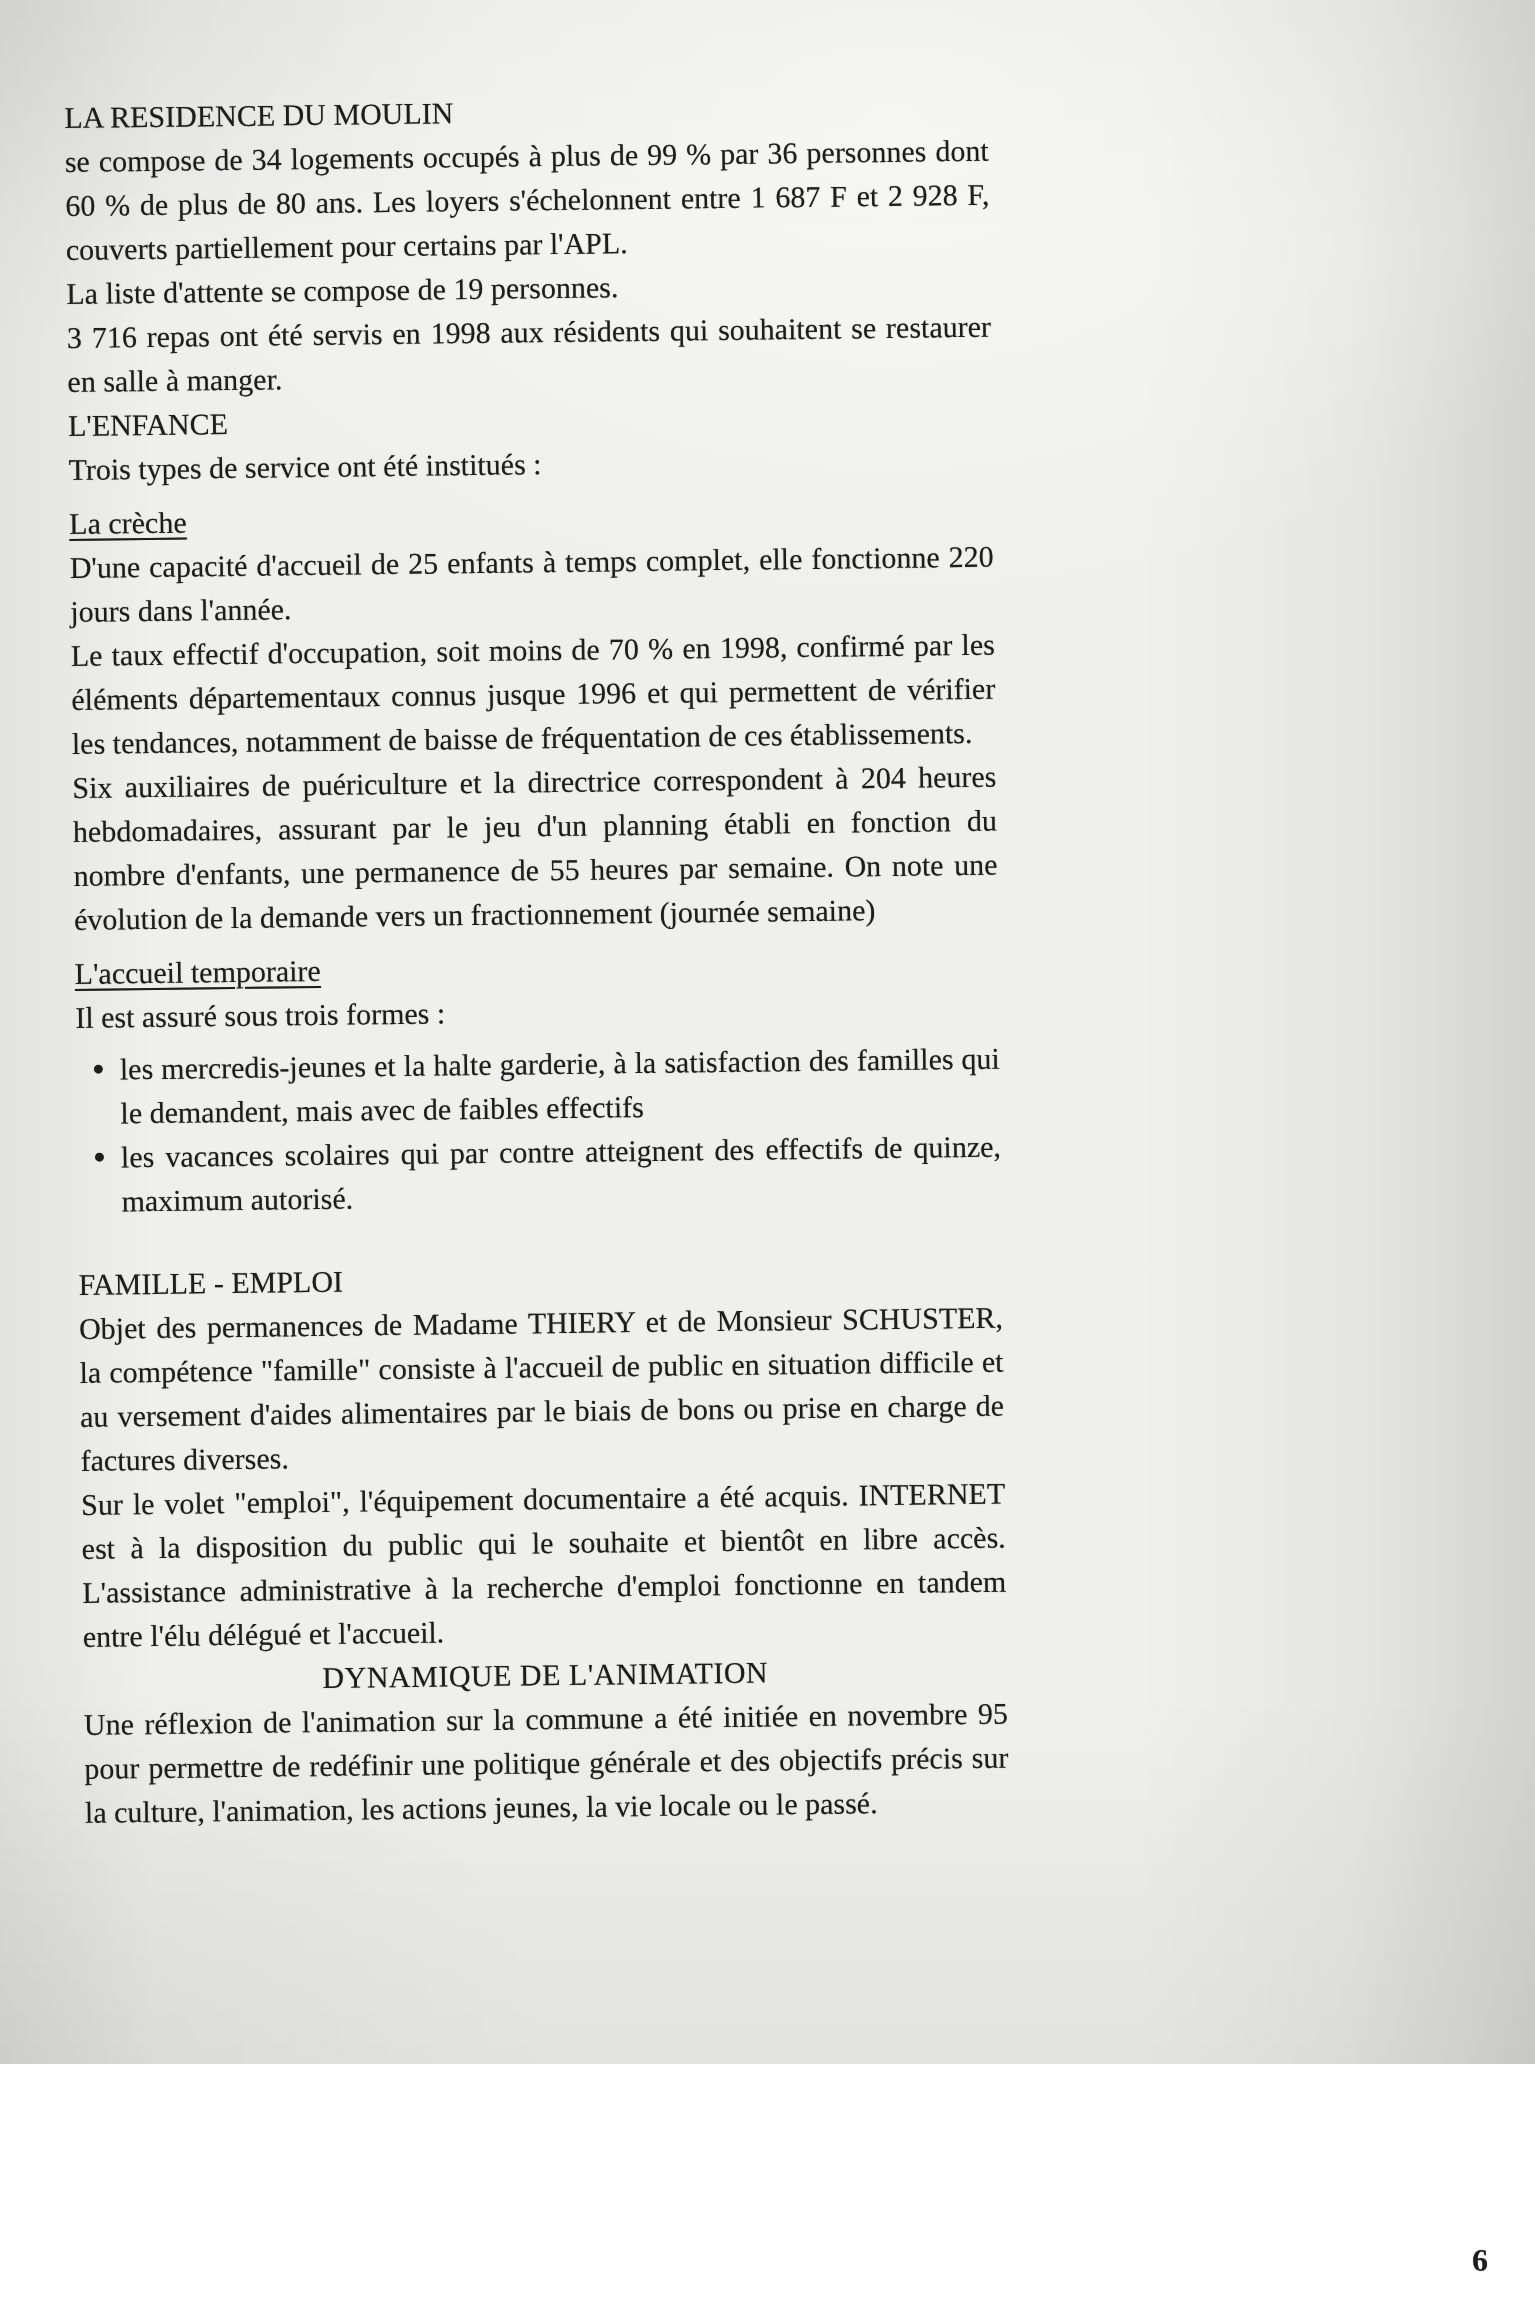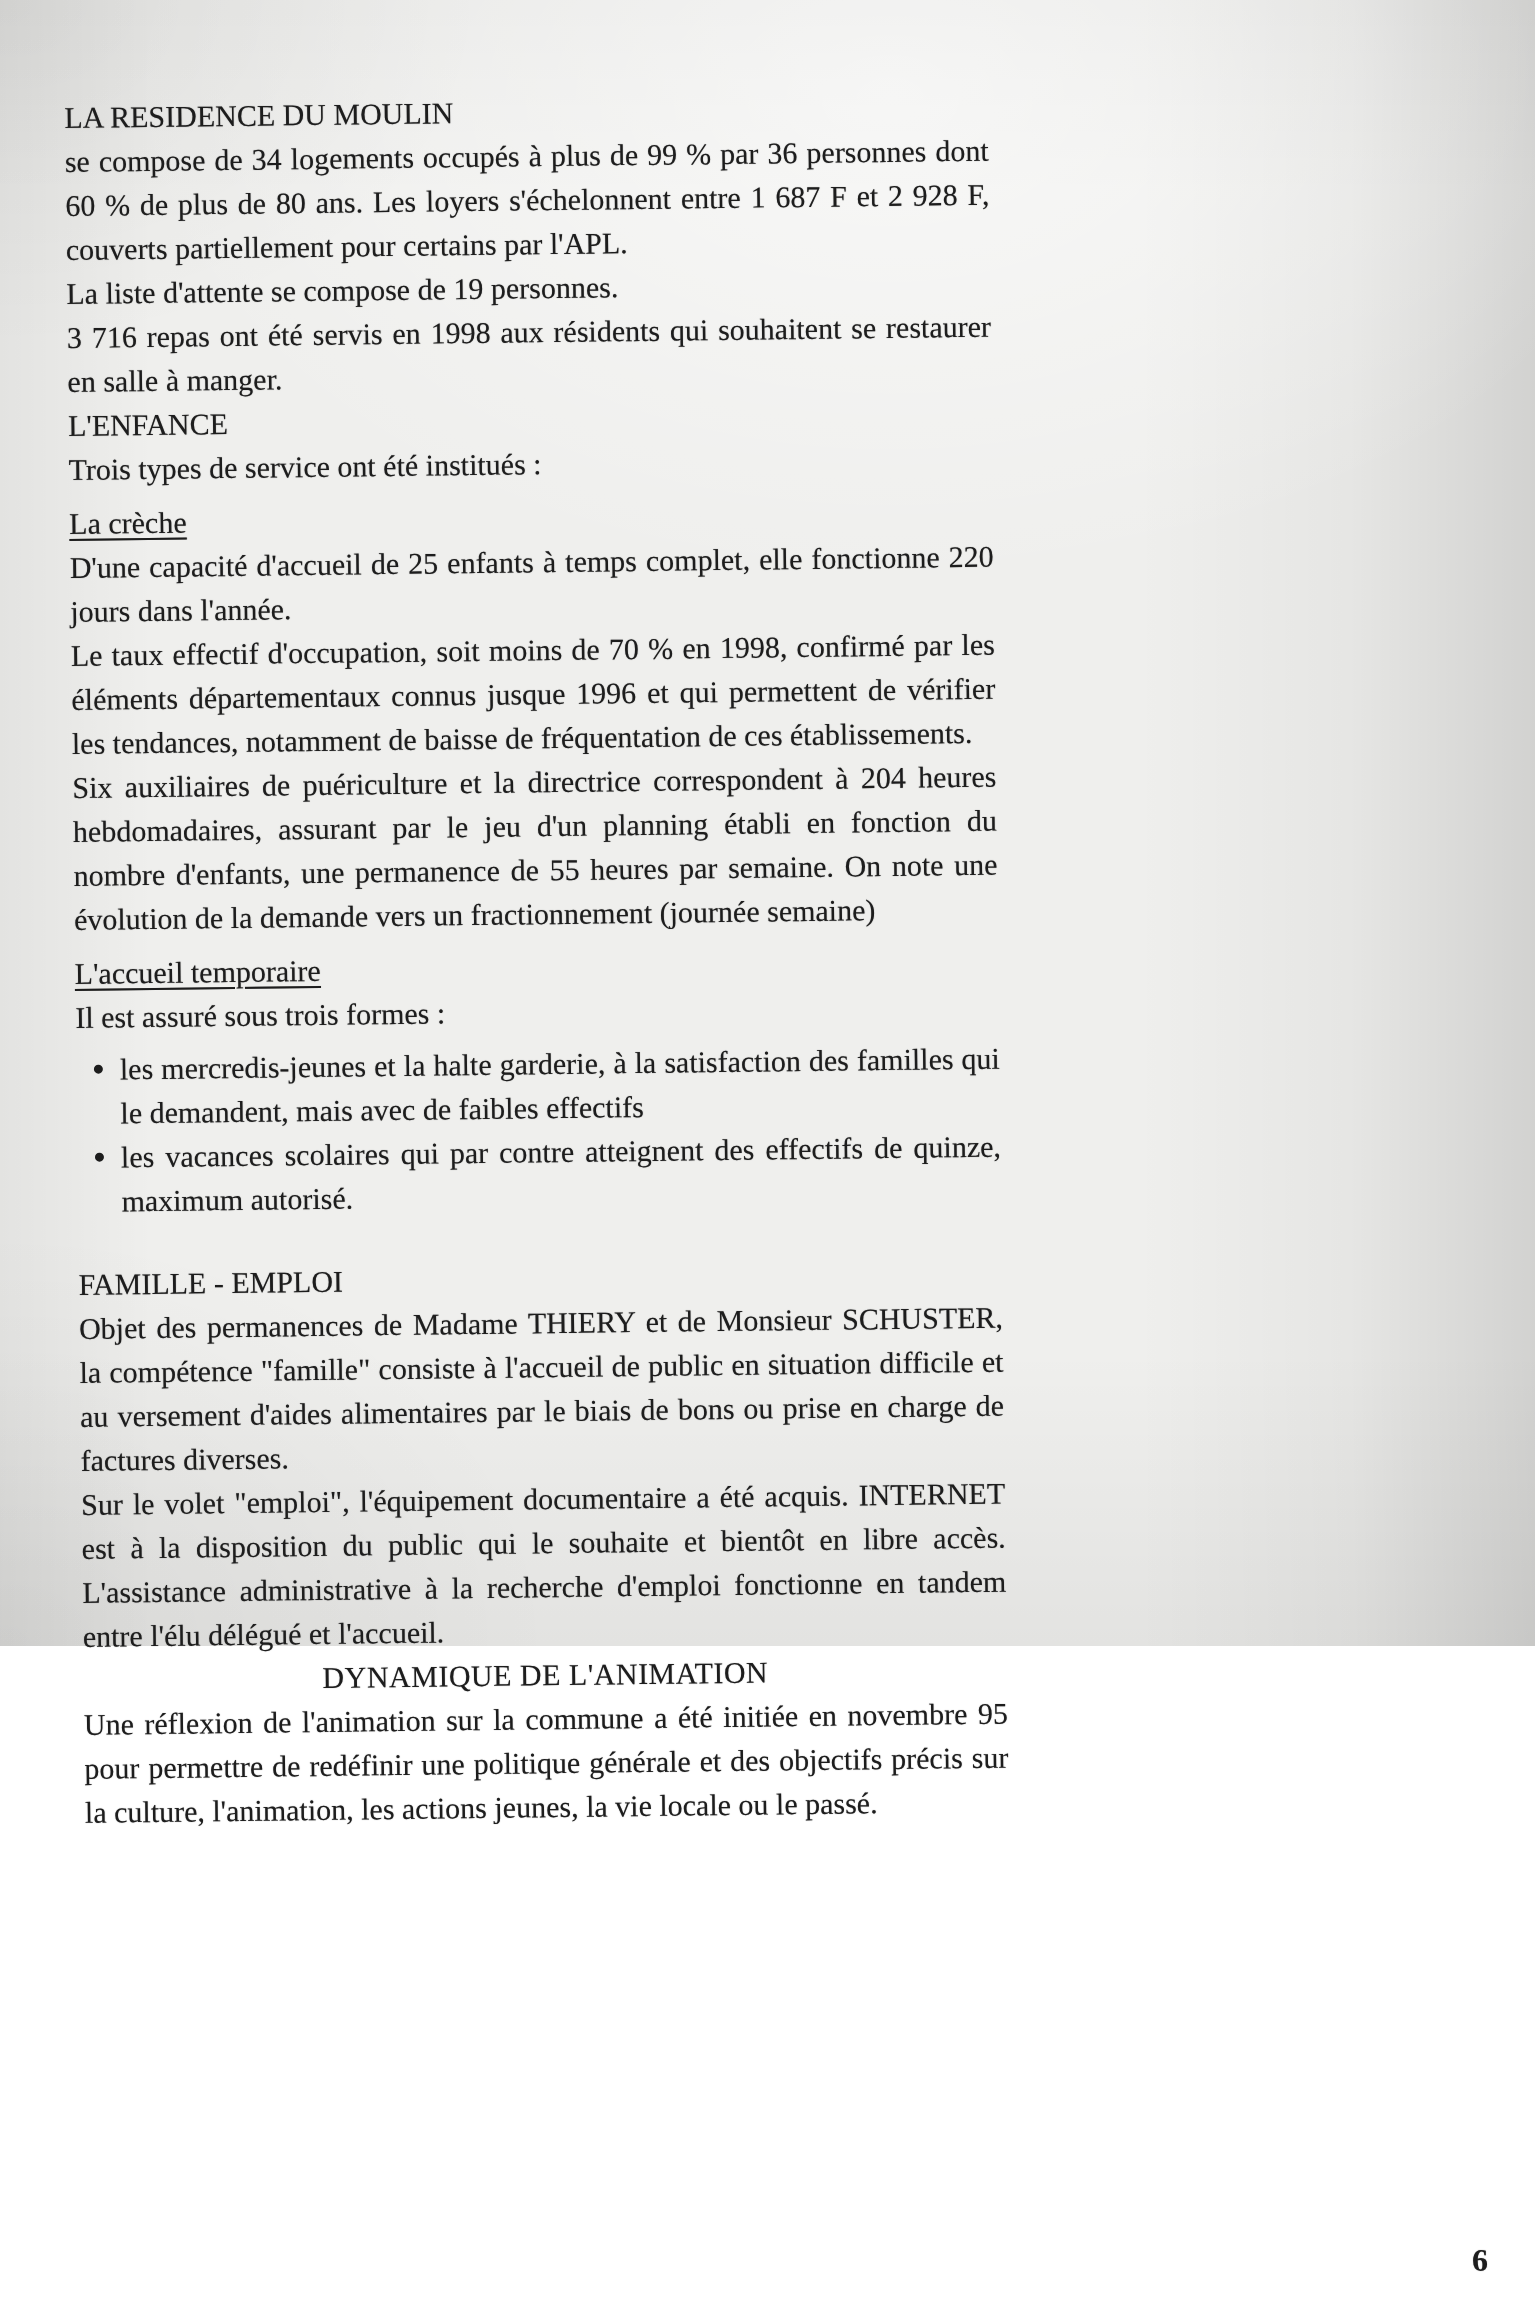--- a/index.html
+++ b/index.html
@@ -5,21 +5,21 @@
   html, body { margin: 0; padding: 0; }
   body {
     width: 1535px;
     height: 2309px;
     overflow: hidden;
     font-family: "Liberation Serif", "DejaVu Serif", serif;
   }
   .page {
     position: relative;
     width: 1535px;
-    height: 1646px;
+    height: 2064px;
     background:
       radial-gradient(ellipse 1100px 700px at 58% 6%, rgba(255,255,255,0.55), rgba(255,255,255,0) 70%),
       radial-gradient(ellipse 700px 500px at 0% 0%, rgba(0,0,0,0.05), rgba(0,0,0,0) 70%),
       radial-gradient(ellipse 800px 600px at 0% 100%, rgba(0,0,0,0.05), rgba(0,0,0,0) 70%),
       linear-gradient(to right, rgba(0,0,0,0.05), rgba(0,0,0,0) 10%, rgba(0,0,0,0) 74%, rgba(0,0,0,0.04) 88%, rgba(0,0,0,0.12) 100%),
       linear-gradient(to bottom, rgba(0,0,0,0.03), rgba(0,0,0,0) 12%, rgba(0,0,0,0) 82%, rgba(0,0,0,0.05) 100%),
       #efefed;
   }
   .content {
     position: absolute;

